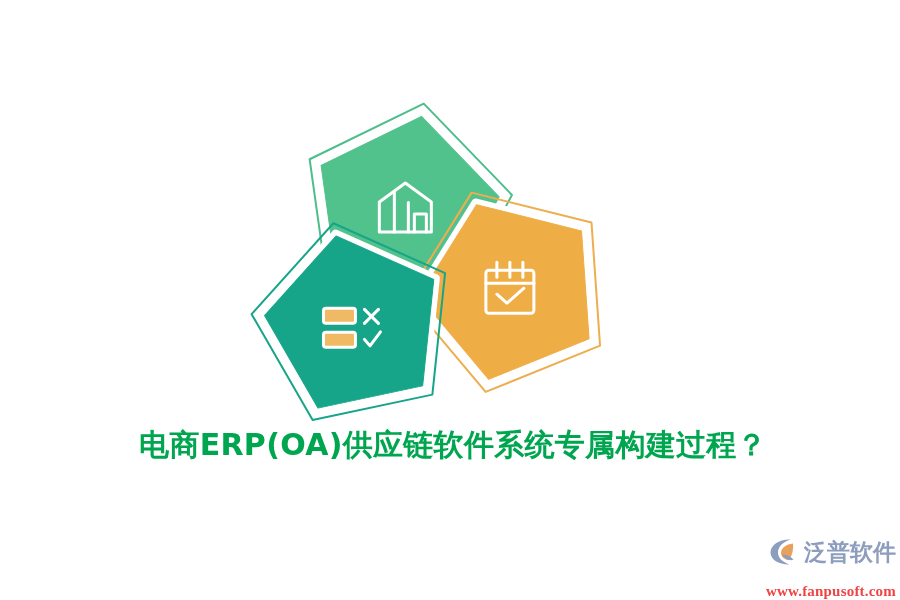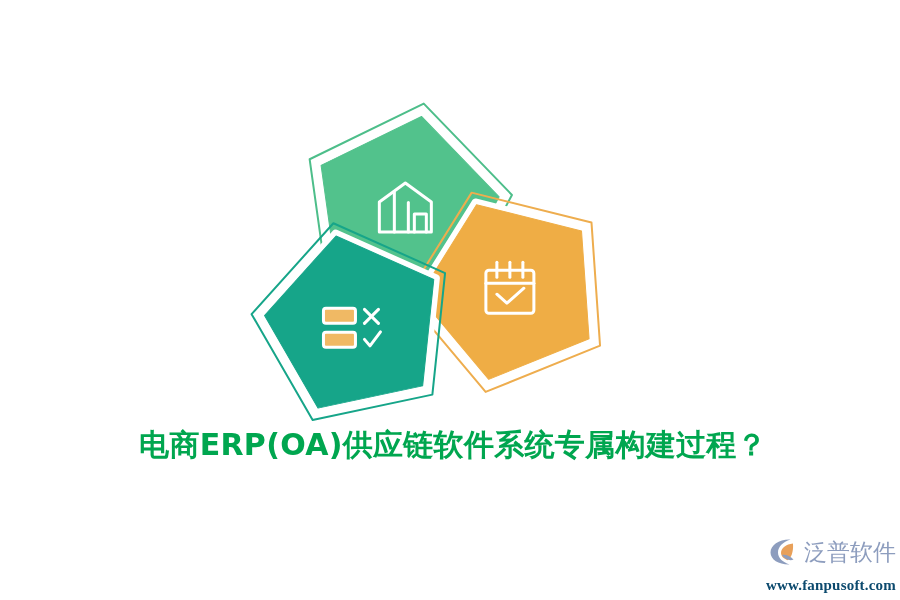--- a/index.html
+++ b/index.html
@@ -77,32 +77,32 @@
     height: 32px;
   }
   #brand-mark {
     width: 30px;
     height: 28px;
     flex: 0 0 auto;
   }
   #brand-name {
     font-family: "DejaVu Sans", "Liberation Sans", sans-serif;
     font-size: 23px;
-    font-weight: 400;
+    font-weight: 700;
     color: #8d9dbe;
     line-height: 1;
     letter-spacing: 0px;
   }
   #brand-url {
     font-family: "Liberation Serif", "DejaVu Serif", serif;
     font-size: 15px;
     font-weight: 700;
-    color: #0c4a6e;
+    color: #ef4444;
     line-height: 1;
-    margin-top: 12px;
+    margin-top: 18px;
     letter-spacing: 0.2px;
     text-align: right;
   }
 </style>
 </head>
 <body>
 
 <div id="stage">
 
   <div id="pentagon-cluster">

